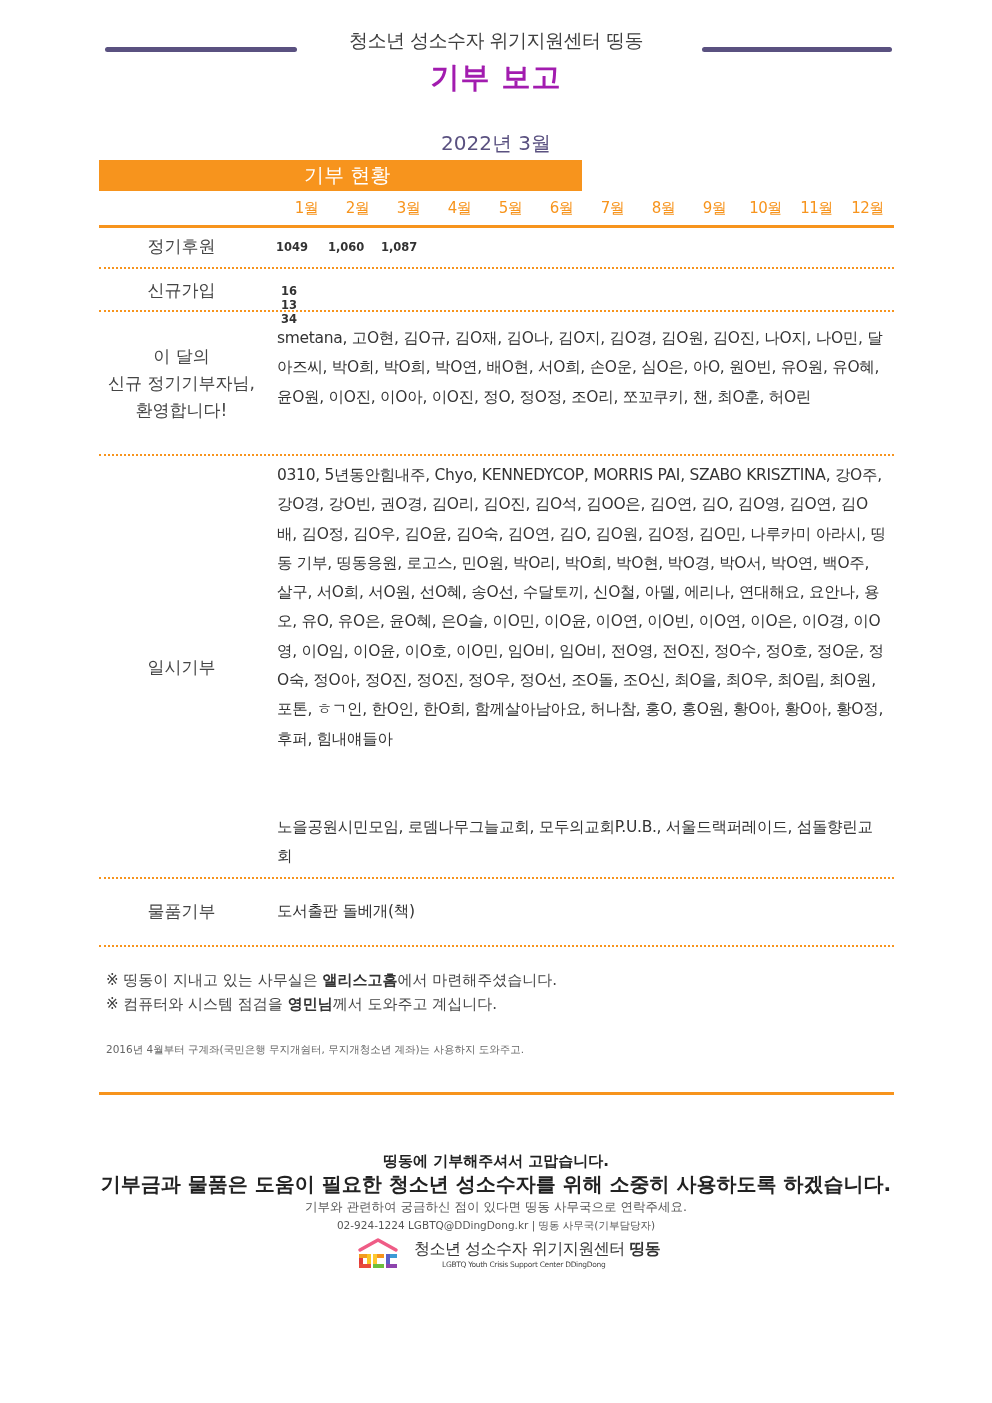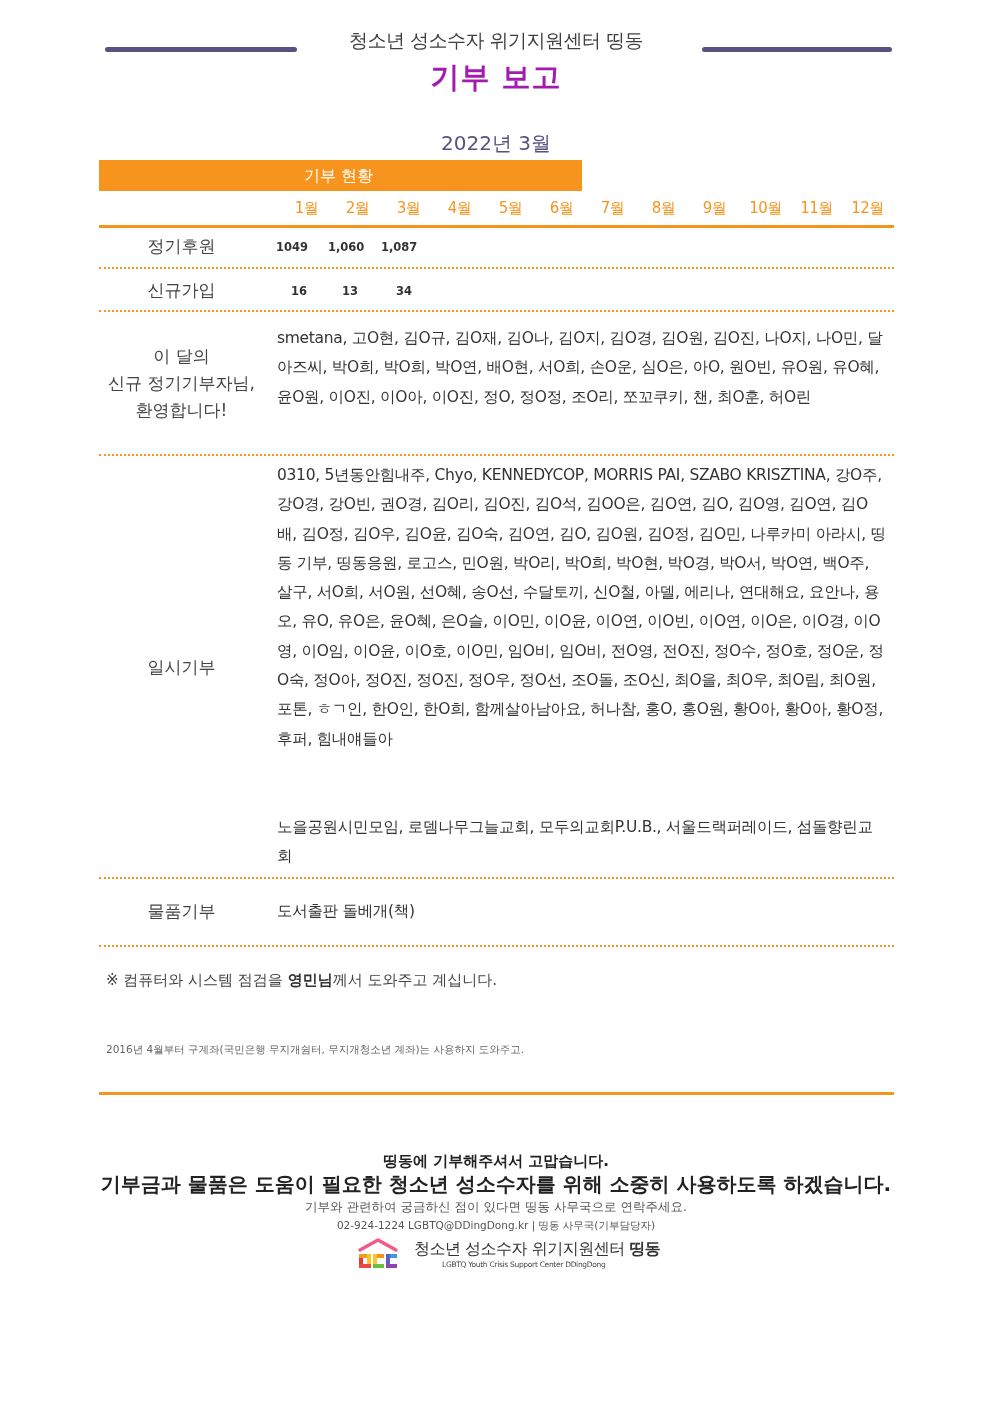--- a/index.html
+++ b/index.html
@@ -7,21 +7,21 @@
   body { font-family: "DejaVu Sans", "Liberation Sans", sans-serif; color: #3a3a3a; position: relative; overflow: hidden; }
 
   .header { position: absolute; top: 28px; left: 0; width: 992px; text-align: center; }
   .header .line { position: absolute; top: 19px; height: 5px; background: #5a5180; border-radius: 3px; }
   .header .line.left { left: 105px; width: 192px; }
   .header .line.right { left: 702px; width: 190px; }
   .org { font-size: 19px; color: #3f3f3f; letter-spacing: -0.5px; }
   .title { font-size: 29px; font-weight: bold; color: #a21caf; margin-top: 4px; letter-spacing: 1px; }
   .date { font-size: 20px; color: #5a5180; margin-top: 32px; }
 
-  .section-bar { position: absolute; top: 160px; left: 99px; width: 483px; height: 31px; background: #f7941d; color: #fff; font-size: 16px; padding-left: 205px; line-height: 31px; }
+  .section-bar { position: absolute; top: 160px; left: 99px; width: 483px; height: 31px; background: #f7941d; color: #fff; font-size: 20px; padding-left: 205px; line-height: 31px; }
 
   .months { position: absolute; top: 199px; left: 281px; width: 612px; display: flex; }
   .months span { width: 52.3px; text-align: center; color: #f7941d; font-size: 15px; letter-spacing: -0.5px; }
 
   .rule-solid { position: absolute; left: 99px; width: 795px; height: 3px; background: #f7941d; }
   .rule-dot { position: absolute; left: 99px; width: 795px; height: 0; border-top: 2px dotted #f7941d; }
 
   .row-label { position: absolute; left: 99px; width: 165px; text-align: center; font-size: 17px; color: #444; line-height: 27px; }
   .nums { position: absolute; left: 276px; display: flex; font-size: 11.5px; color: #333; font-weight: bold; }
   .nums span { display: inline-block; }
@@ -76,21 +76,21 @@
 
 <div class="row-label" style="top:233px;">정기후원</div>
 <div class="nums" style="top:240px;">
   <span style="width:52px;">1049</span>
   <span style="width:53px;">1,060</span>
   <span style="width:53px;">1,087</span>
 </div>
 <div class="rule-dot" style="top:267px;"></div>
 
 <div class="row-label" style="top:277px;">신규가입</div>
-<div class="nums" style="top:284px; left:291px;">
+<div class="nums" style="top:284px; left:281px;flex-direction:column;">
   <span style="width:51px;">16</span>
   <span style="width:54px;">13</span>
   <span style="width:53px;">34</span>
 </div>
 <div class="rule-dot" style="top:310px;"></div>
 
 <div class="row-label" style="top:343px;">
   <div>이 달의</div>
   <div>신규 정기기부자님,</div>
   <div>환영합니다!</div>
@@ -101,20 +101,21 @@
 <div class="row-label" style="top:654px;">일시기부</div>
 <div class="names" style="top:461px;">0310, 5년동안힘내주, Chyo, KENNEDYCOP, MORRIS PAI, SZABO KRISZTINA, 강O주, 강O경, 강O빈, 권O경, 김O리, 김O진, 김O석, 김OO은, 김O연, 김O, 김O영, 김O연, 김O배, 김O정, 김O우, 김O윤, 김O숙, 김O연, 김O, 김O원, 김O정, 김O민, 나루카미 아라시, 띵동 기부, 띵동응원, 로고스, 민O원, 박O리, 박O희, 박O현, 박O경, 박O서, 박O연, 백O주, 살구, 서O희, 서O원, 선O혜, 송O선, 수달토끼, 신O철, 아델, 에리나, 연대해요, 요안나, 용오, 유O, 유O은, 윤O혜, 은O슬, 이O민, 이O윤, 이O연, 이O빈, 이O연, 이O은, 이O경, 이O영, 이O임, 이O윤, 이O호, 이O민, 임O비, 임O비, 전O영, 전O진, 정O수, 정O호, 정O운, 정O숙, 정O아, 정O진, 정O진, 정O우, 정O선, 조O돌, 조O신, 최O을, 최O우, 최O림, 최O원, 포톤, ㅎㄱ인, 한O인, 한O희, 함께살아남아요, 허나참, 홍O, 홍O원, 황O아, 황O아, 황O정, 후퍼, 힘내얘들아</div>
 <div class="names" style="top:813px;">노을공원시민모임, 로뎀나무그늘교회, 모두의교회P.U.B., 서울드랙퍼레이드, 섬돌향린교회</div>
 <div class="rule-dot" style="top:877px;"></div>
 
 <div class="row-label" style="top:898px;">물품기부</div>
 <div class="names" style="top:897px;">도서출판 돌베개(책)</div>
 <div class="rule-dot" style="top:945px;"></div>
 
 <div class="notes">
+  <div><span>※ 띵동이 지내고 있는 사무실은 </span><b>앨리스고홈</b><span>에서 마련해주셨습니다.</span></div>
   <div><span>※ 컴퓨터와 시스템 점검을 </span><b>영민님</b><span>께서 도와주고 계십니다.</span></div>
 </div>
 <div class="fine">
   <div>2016년 4월부터 구계좌(국민은행 무지개쉼터, 무지개청소년 계좌)는 사용하지 도와주고.</div>
 </div>
 
 <div class="rule-solid" style="top:1092px;"></div>
 
 <div class="footer">
   <div class="thanks1">띵동에 기부해주셔서 고맙습니다.</div>

